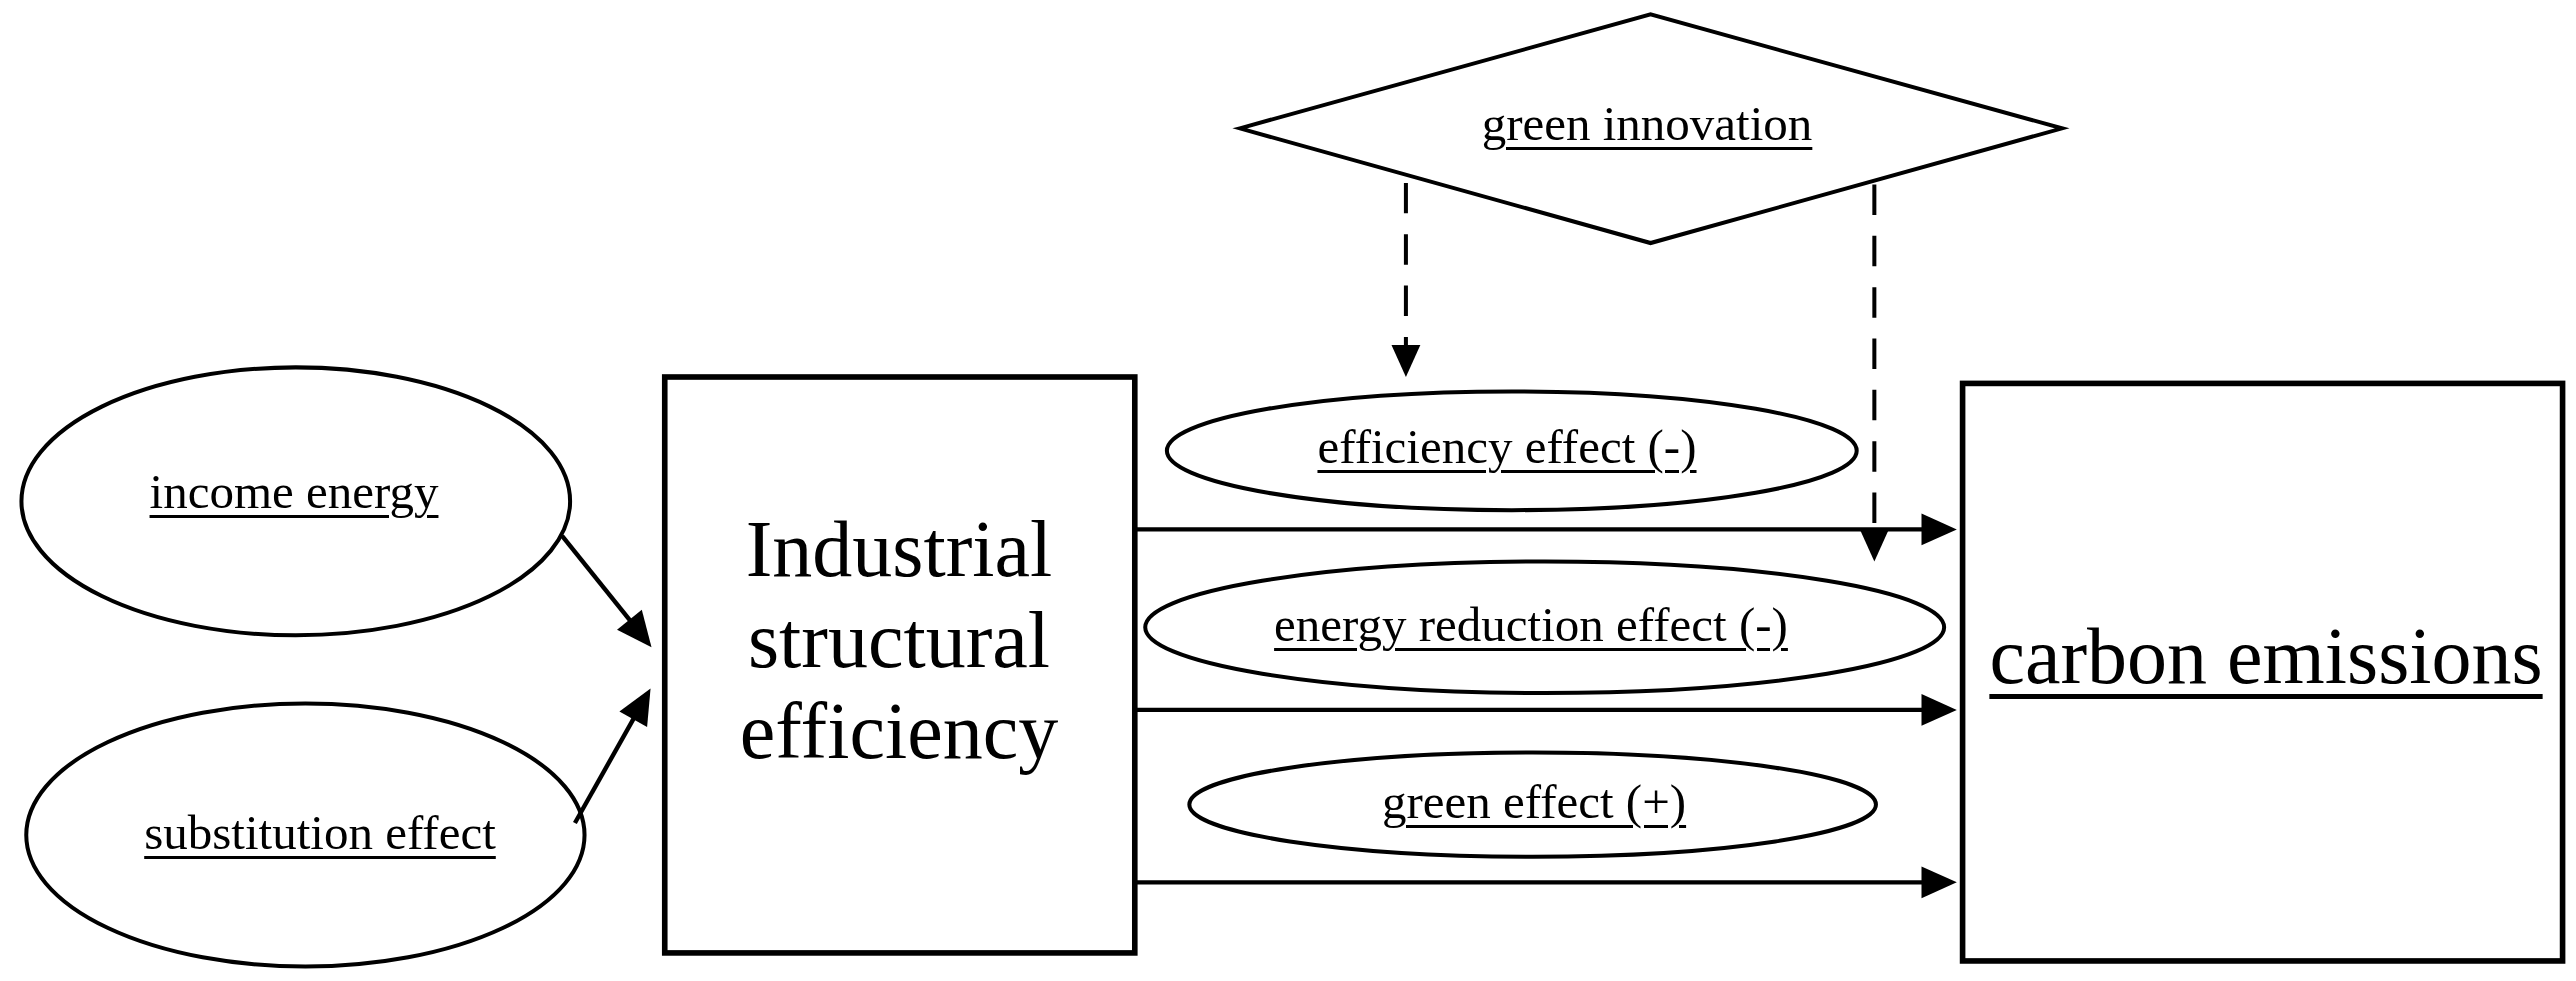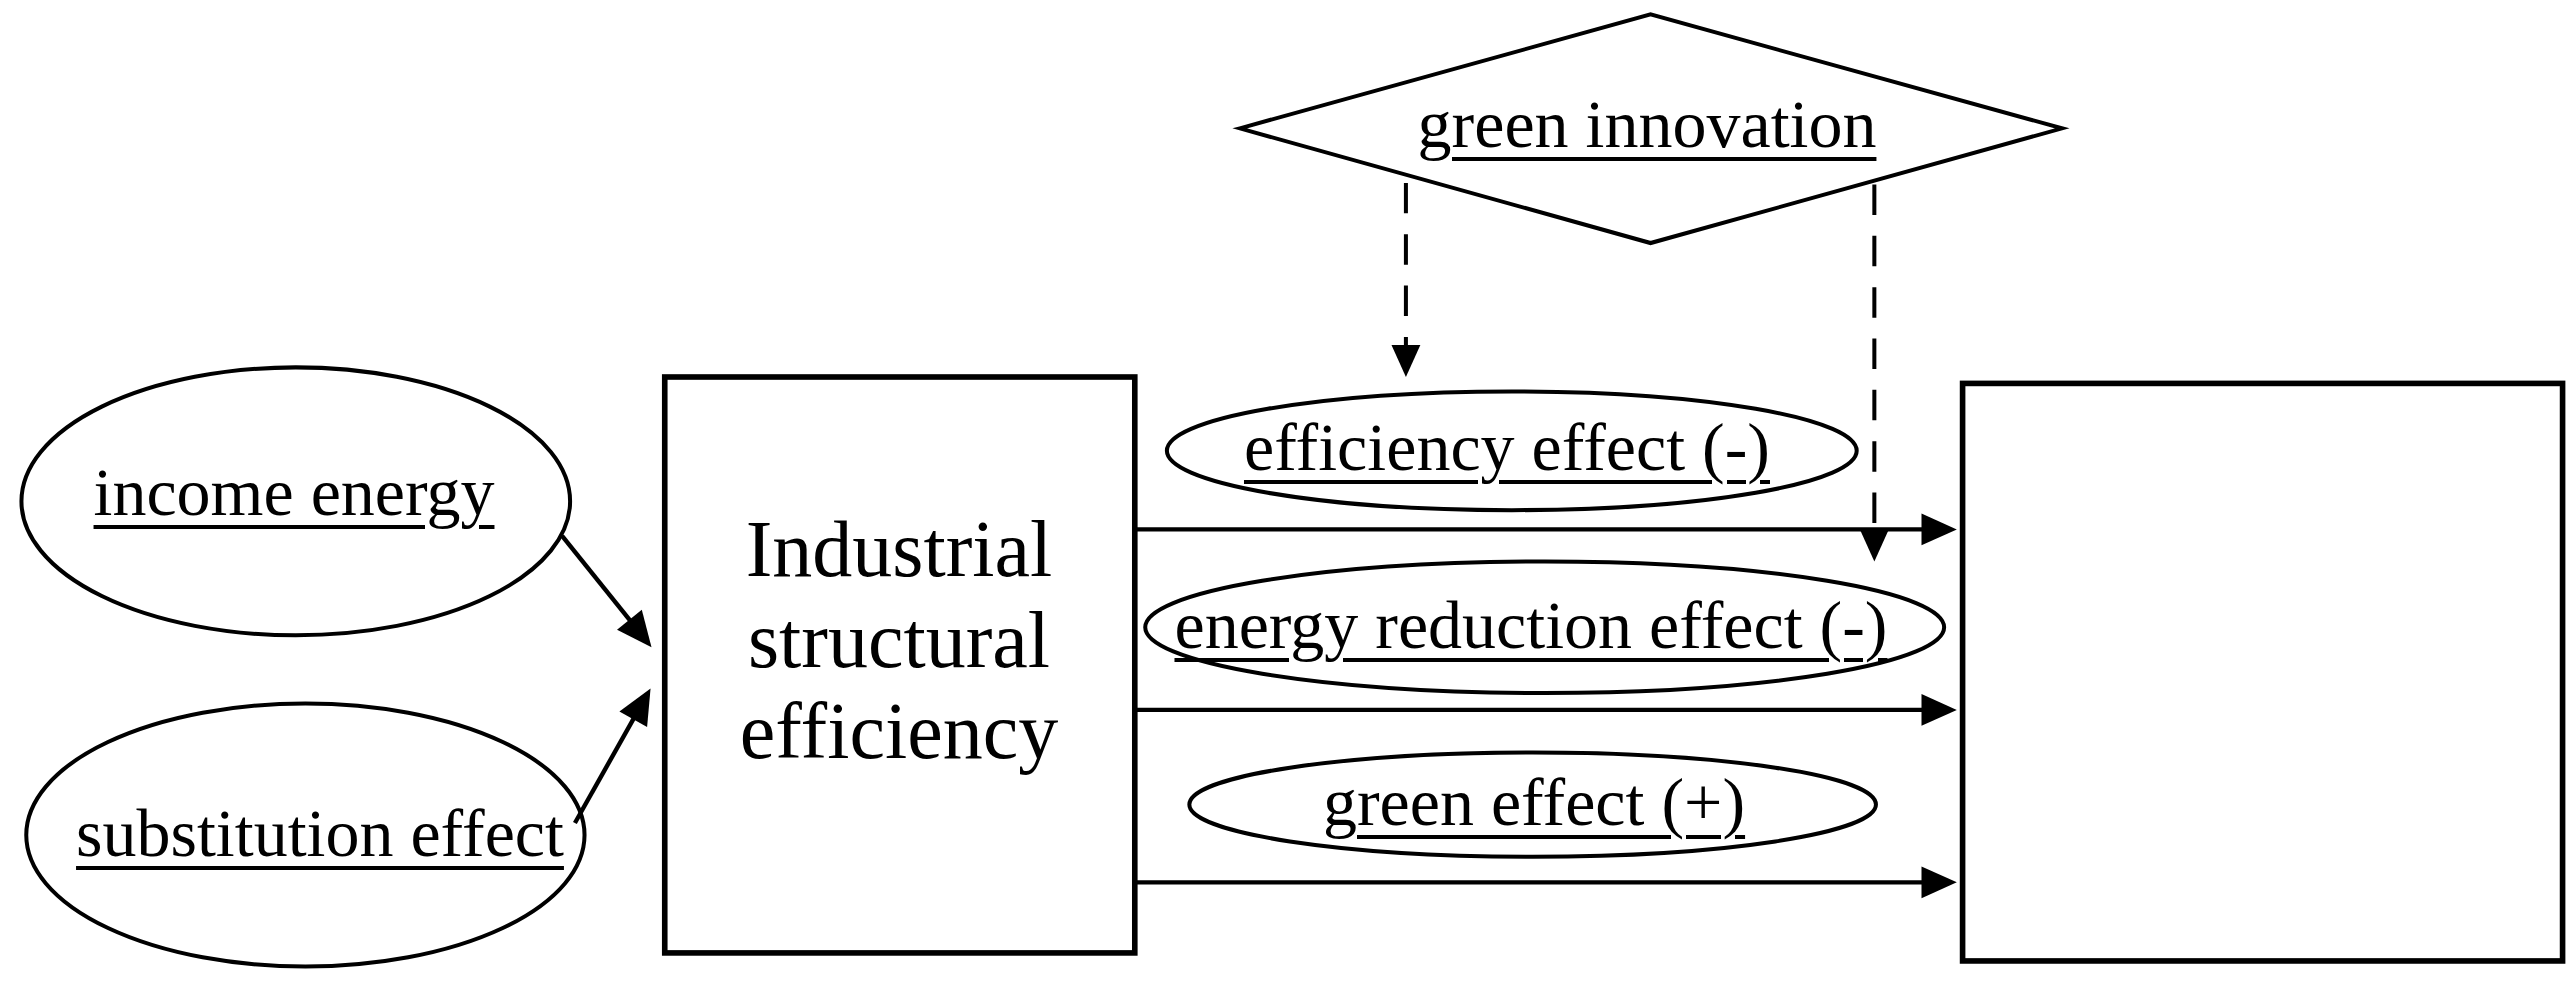--- a/index.html
+++ b/index.html
@@ -16,21 +16,21 @@
     position: absolute;
     left: 0; top: 0;
     width: 2576px; height: 981px;
   }
   .label {
     position: absolute;
     display: flex;
     align-items: center;
     justify-content: center;
     text-align: center;
-    font-size: 68px;
+    font-size: 49px;
     line-height: 1.1;
     color: #000000;
     text-decoration: underline;
     text-decoration-thickness: 0.058em;
     text-underline-offset: 0.14em;
     white-space: nowrap;
   }
   .label-green       { left: 1246px; top:  72px; width: 802px; height: 104px; }
   .label-income      { left:   37px; top: 440px; width:  514px; height: 104px; }
   .label-subst       { left:   39px; top: 781px; width:  562px; height: 104px; }
@@ -105,15 +105,16 @@
     <span class="line">structural</span>
     <span class="line">efficiency</span>
   </div>
 
   <div class="label label-efficiency">efficiency effect (-)</div>
 
   <div class="label label-energy">energy reduction effect (-)</div>
 
   <div class="label label-growth">green effect (+)</div>
 
+  <div class="label label-carbon">carbon emissions</div>
 
 </div>
 
 
 </body></html>

